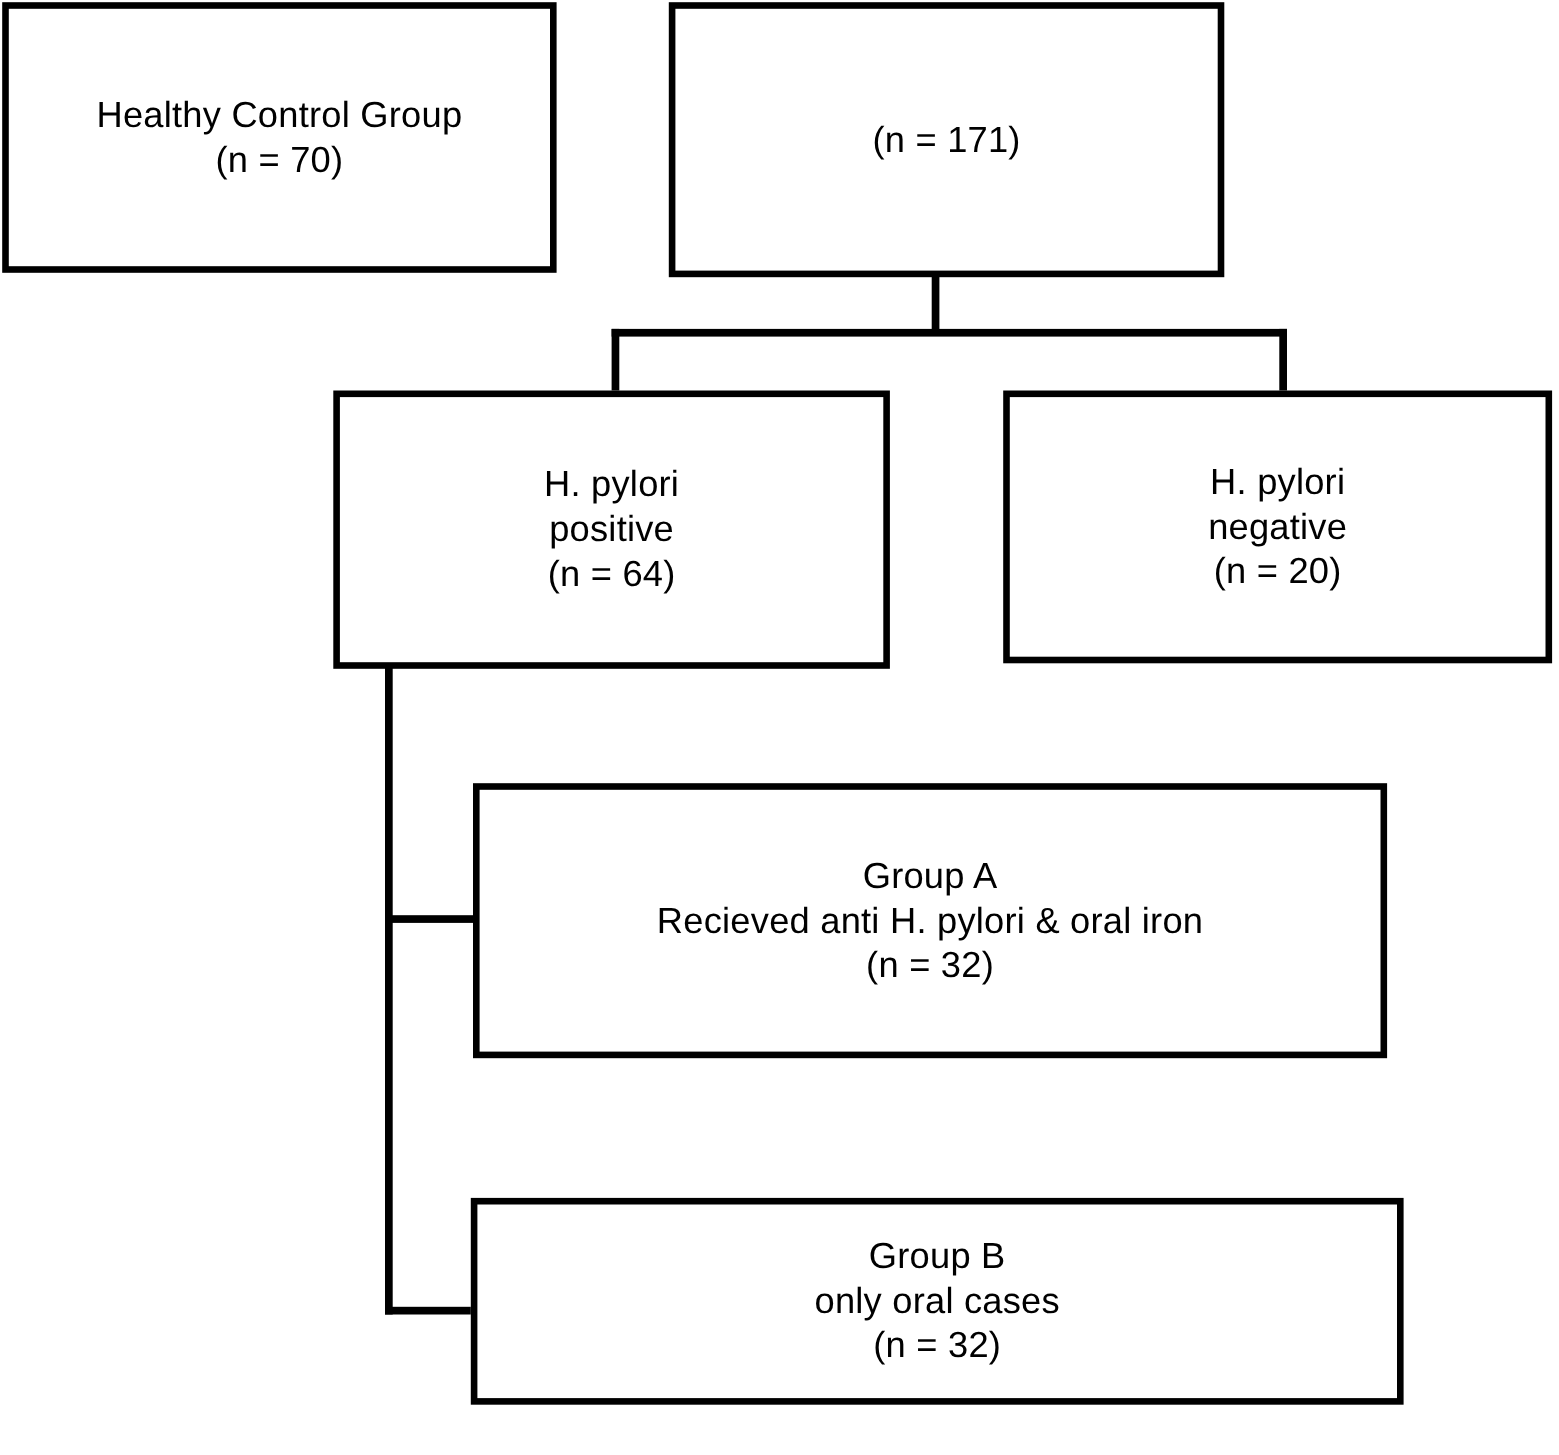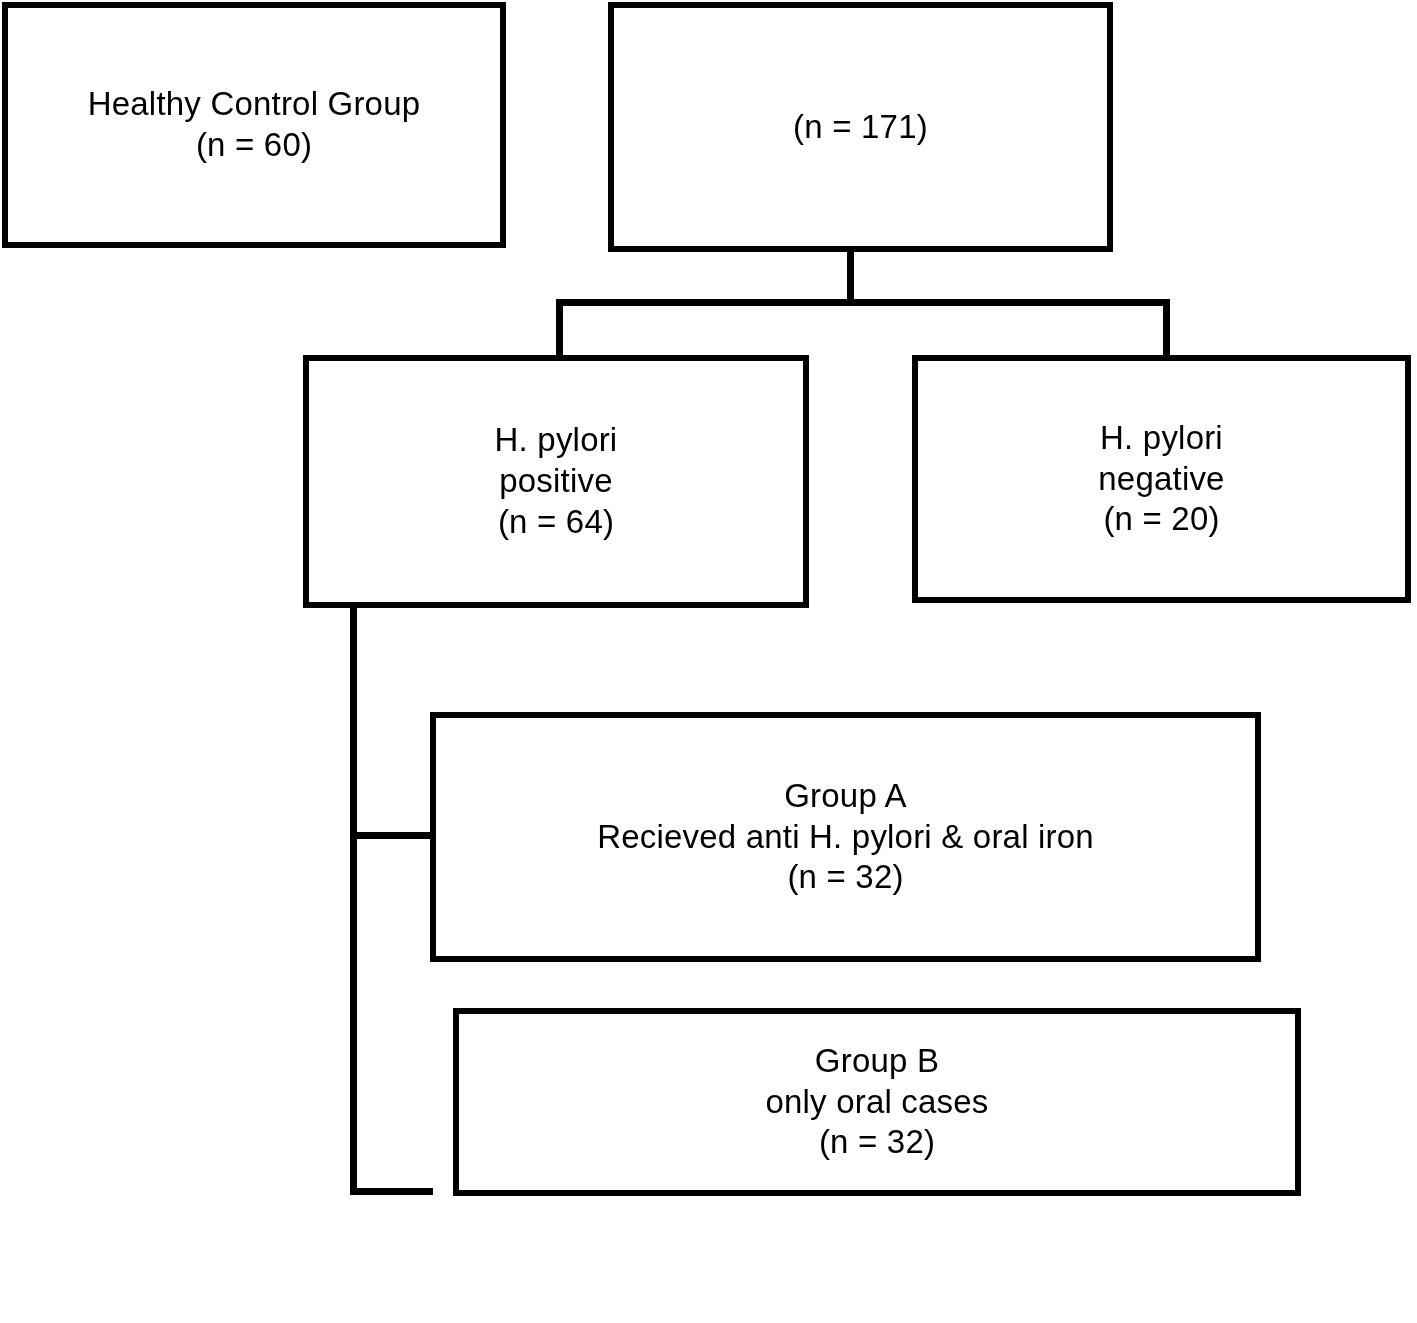--- a/index.html
+++ b/index.html
@@ -37,41 +37,41 @@
   .connector {
     position: absolute;
     background: #000000;
   }
   
   #node-healthy-control { left: 2px;   top: 2px;    width: 504px; height: 246px; }
   #node-ida-cases       { left: 608px; top: 2px;    width: 505px; height: 250px; }
   #node-hp-positive     { left: 303px; top: 355px;  width: 506px; height: 253px; }
   #node-hp-negative     { left: 912px; top: 355px;  width: 499px; height: 248px; }
   #node-group-a         { left: 430px; top: 712px;  width: 831px; height: 250px; }
-  #node-group-b         { left: 428px; top: 1008px; width: 848px; height: 188px; margin-left: 25px; }
+  #node-group-b         { left: 428px; top: 1089px; width: 848px; height: 188px; }
 
   
   
   #conn-ida-stem      { left: 847px;  top: 250px;  width: 7px;   height: 55px; }
   #conn-split-bar     { left: 556px;  top: 299px;  width: 614px; height: 7px; }
   #conn-drop-left     { left: 556px;  top: 299px;  width: 7px;   height: 59px; }
   #conn-drop-right    { left: 1163px; top: 299px;  width: 7px;   height: 59px; }
   
   #conn-hp-stem       { left: 350px;  top: 605px;  width: 7px;   height: 590px; }
   #conn-to-group-a    { left: 350px;  top: 832px;  width: 85px;  height: 7px; }
   #conn-to-group-b    { left: 350px;  top: 1188px; width: 83px;  height: 7px; }
 </style>
 </head>
 <body>
 
 <div id="flowchart-root">
 
   <div class="node-box" id="node-healthy-control">
     <span class="line">Healthy Control Group</span>
-    <span class="line">(n = 60)</span>
+    <span class="line">(n = 70)</span>
   </div>
 
   <div class="node-box" id="node-ida-cases">
     <span class="line">(n = 171)</span>
   </div>
 
   <div class="connector" id="conn-ida-stem"></div>
   <div class="connector" id="conn-split-bar"></div>
   <div class="connector" id="conn-drop-left"></div>
   <div class="connector" id="conn-drop-right"></div>

